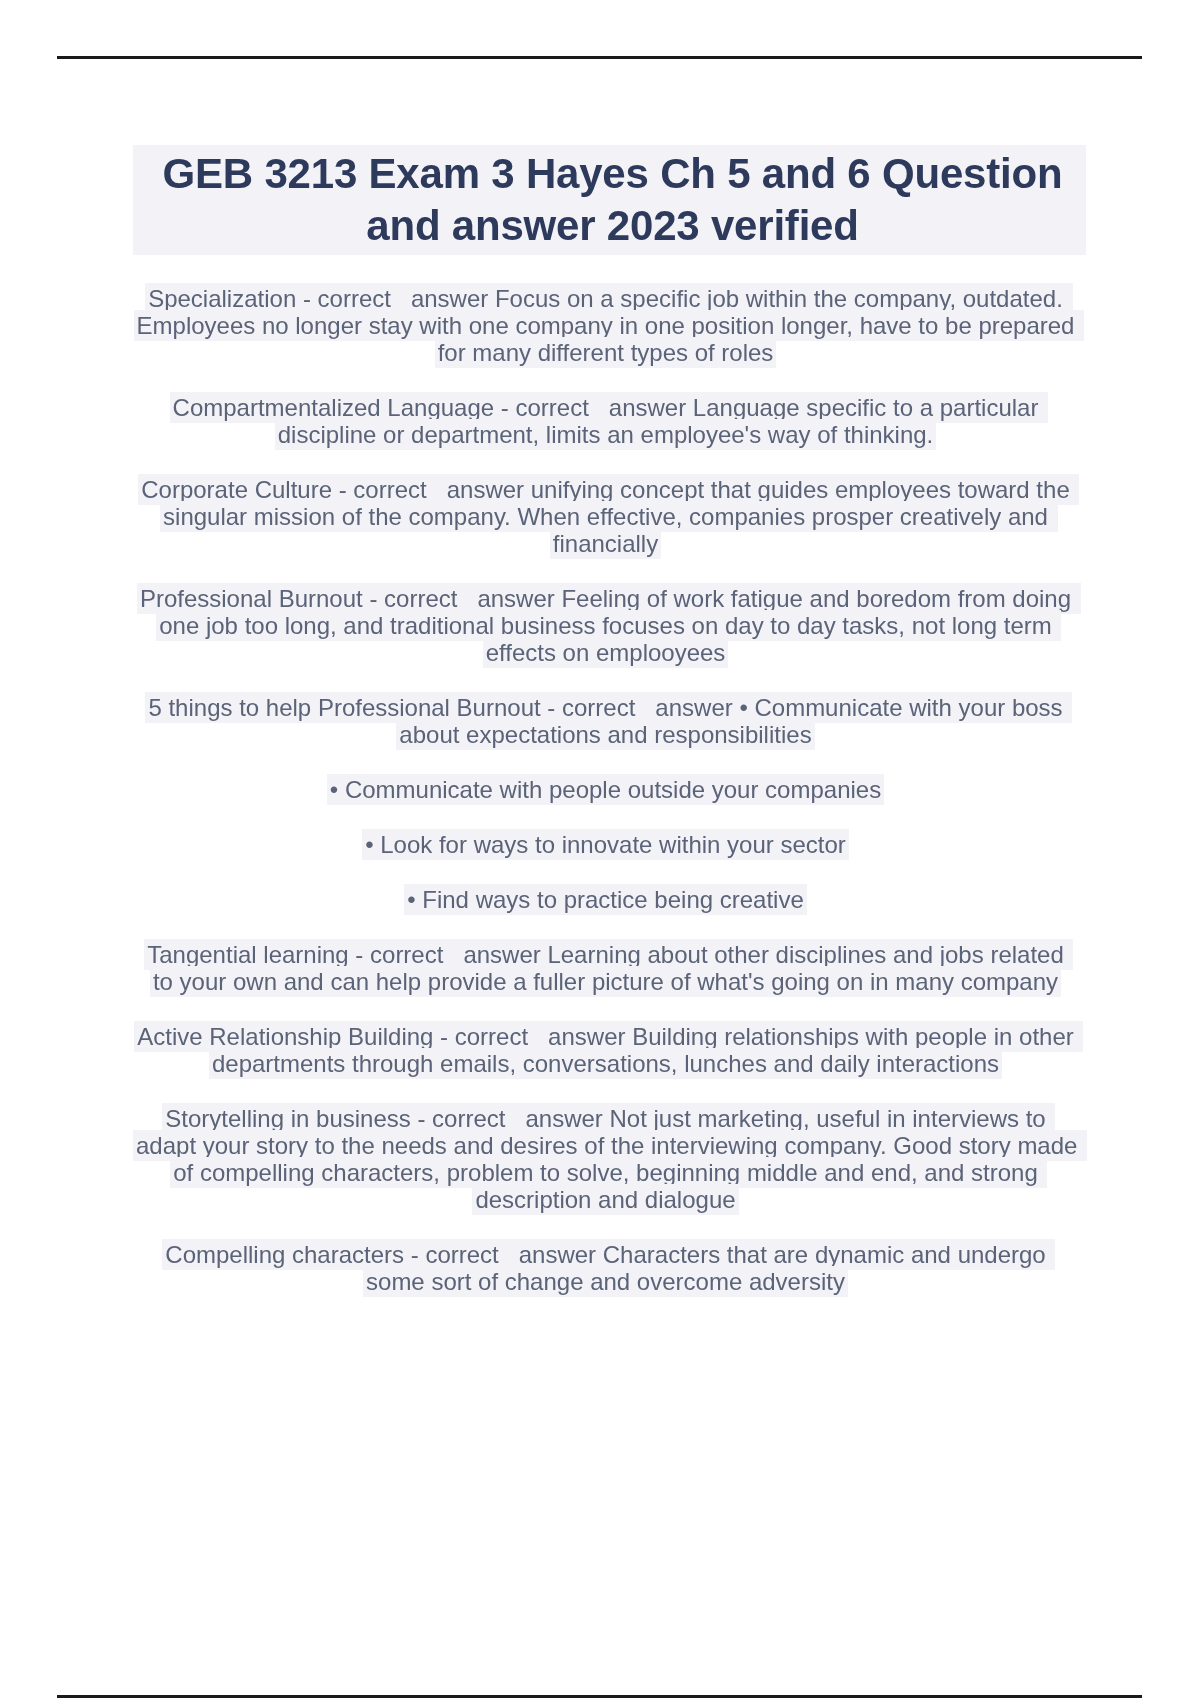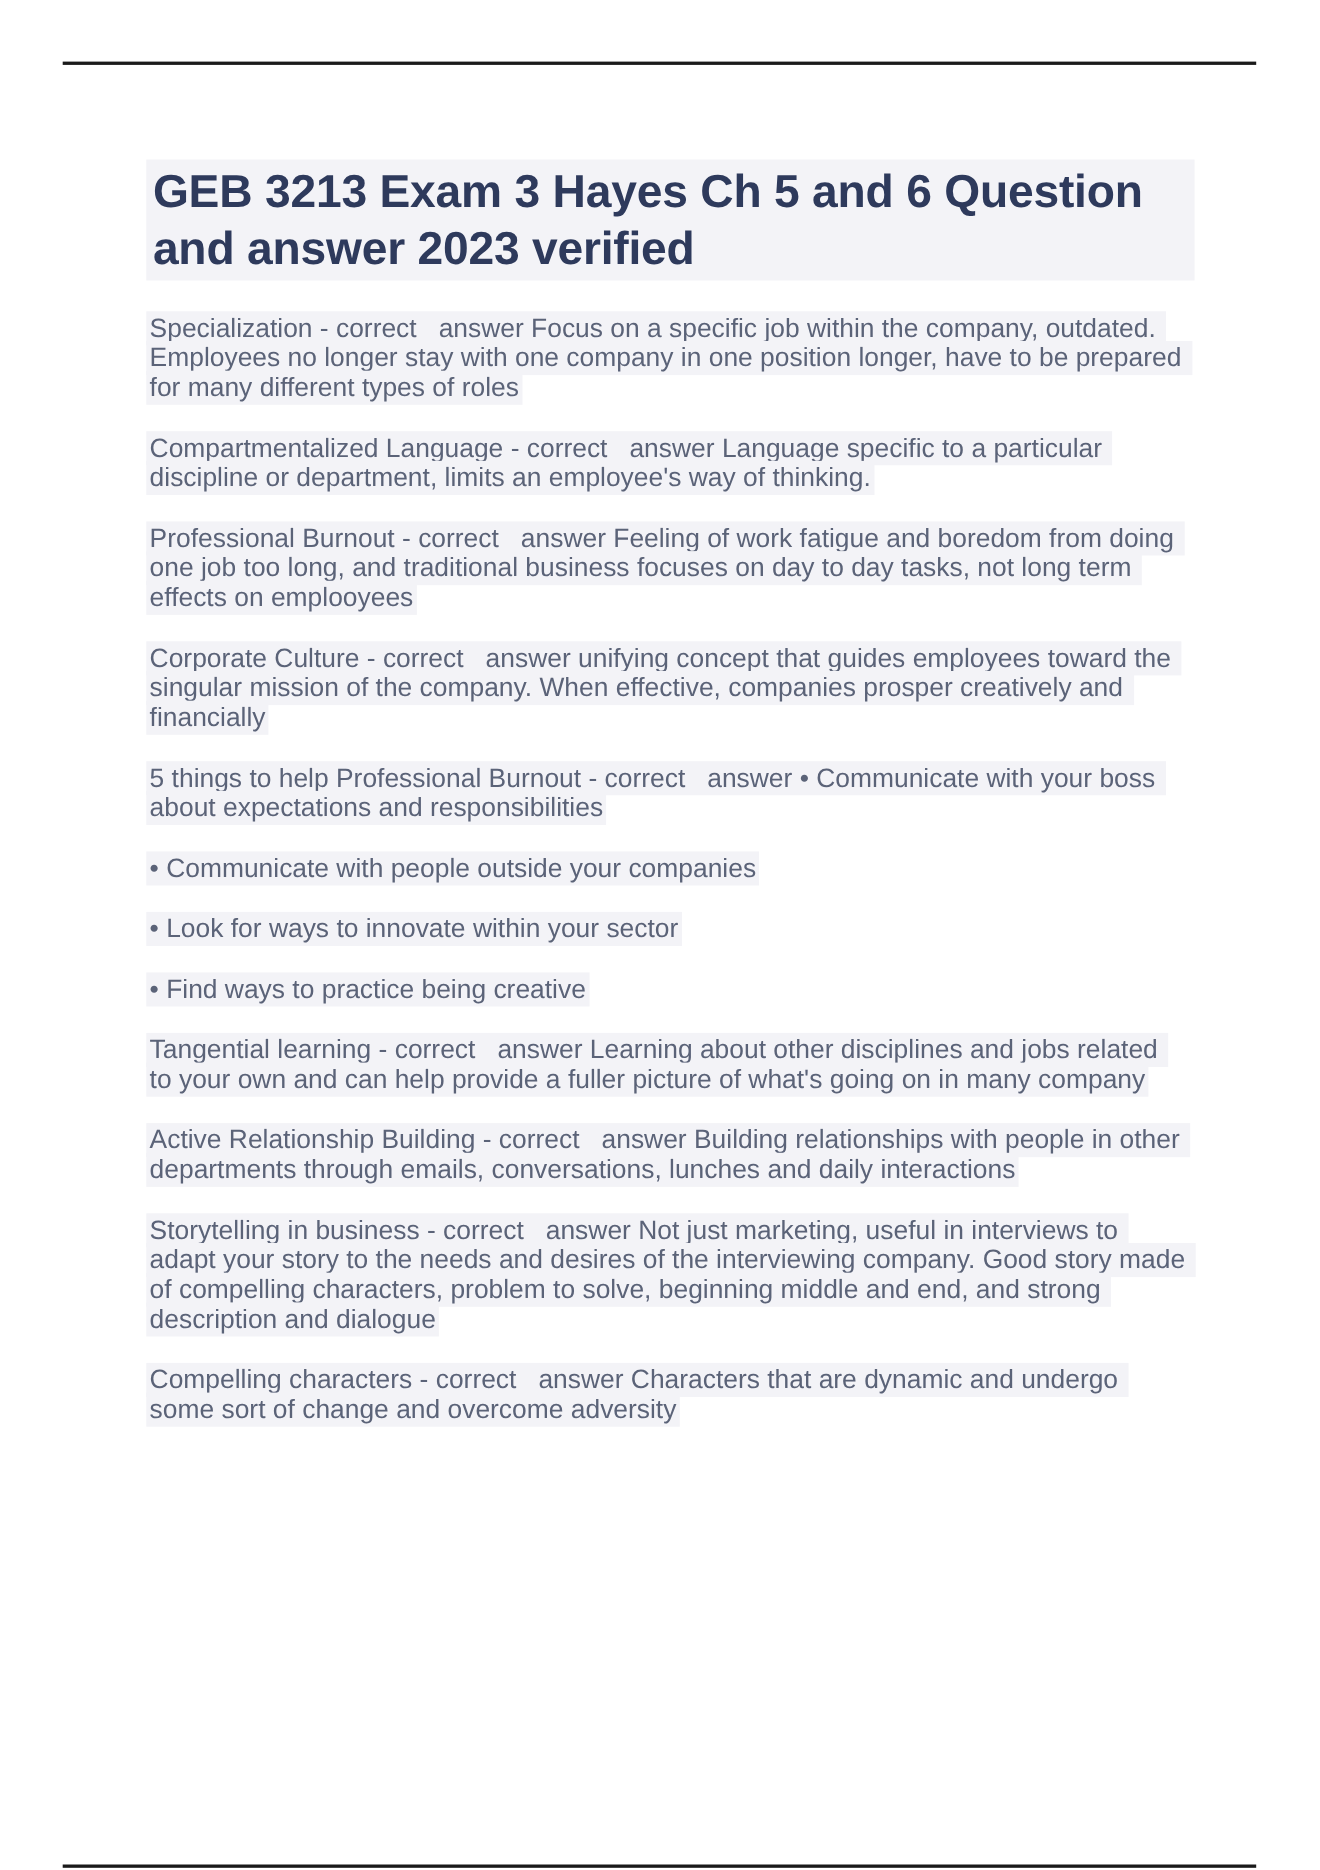--- a/index.html
+++ b/index.html
@@ -1,15 +1,15 @@
 <!DOCTYPE html>
 <html><head>
 <meta charset="utf-8">
 <style>
-  * { margin: 0; padding: 0; box-sizing: border-box; }
+  * { margin: 0; padding: 0; box-sizing: border-box; text-align: center; }
   html, body { background: #ffffff; }
   .page {
     position: relative;
     width: 1200px;
     height: 1700px;
     background: #ffffff;
     overflow: hidden;
     font-family: "Liberation Sans", "DejaVu Sans", sans-serif;
   }
   .rule {
@@ -58,22 +58,22 @@
 <body>
 
 <div class="page">
   <div class="rule rule-top"></div>
 
   <div class="content">
     <h1 class="doc-title">GEB 3213 Exam 3 Hayes Ch 5 and 6 Question and answer 2023 verified</h1>
 
     <p class="para"><span class="hl">Specialization - correct   answer Focus on a specific job within the company, outdated. Employees no longer stay with one company in one position longer, have to be prepared for many different types of roles</span></p>
     <p class="para"><span class="hl">Compartmentalized Language - correct   answer Language specific to a particular discipline or department, limits an employee's way of thinking.</span></p>
+    <p class="para"><span class="hl">Corporate Culture - correct   answer unifying concept that guides employees toward the singular mission of the company. When effective, companies prosper creatively and financially</span></p>
     <p class="para"><span class="hl">Professional Burnout - correct   answer Feeling of work fatigue and boredom from doing one job too long, and traditional business focuses on day to day tasks, not long term effects on emplooyees</span></p>
-    <p class="para"><span class="hl">Corporate Culture - correct   answer unifying concept that guides employees toward the singular mission of the company. When effective, companies prosper creatively and financially</span></p>
     <p class="para"><span class="hl">5 things to help Professional Burnout - correct   answer • Communicate with your boss about expectations and responsibilities</span></p>
     <p class="para"><span class="hl">• Communicate with people outside your companies</span></p>
     <p class="para"><span class="hl">• Look for ways to innovate within your sector</span></p>
     <p class="para"><span class="hl">• Find ways to practice being creative</span></p>
     <p class="para"><span class="hl">Tangential learning - correct   answer Learning about other disciplines and jobs related to your own and can help provide a fuller picture of what's going on in many company</span></p>
     <p class="para"><span class="hl">Active Relationship Building - correct   answer Building relationships with people in other departments through emails, conversations, lunches and daily interactions</span></p>
     <p class="para"><span class="hl">Storytelling in business - correct   answer Not just marketing, useful in interviews to adapt your story to the needs and desires of the interviewing company. Good story made of compelling characters, problem to solve, beginning middle and end, and strong description and dialogue</span></p>
     <p class="para"><span class="hl">Compelling characters - correct   answer Characters that are dynamic and undergo some sort of change and overcome adversity</span></p>
   </div>
 

